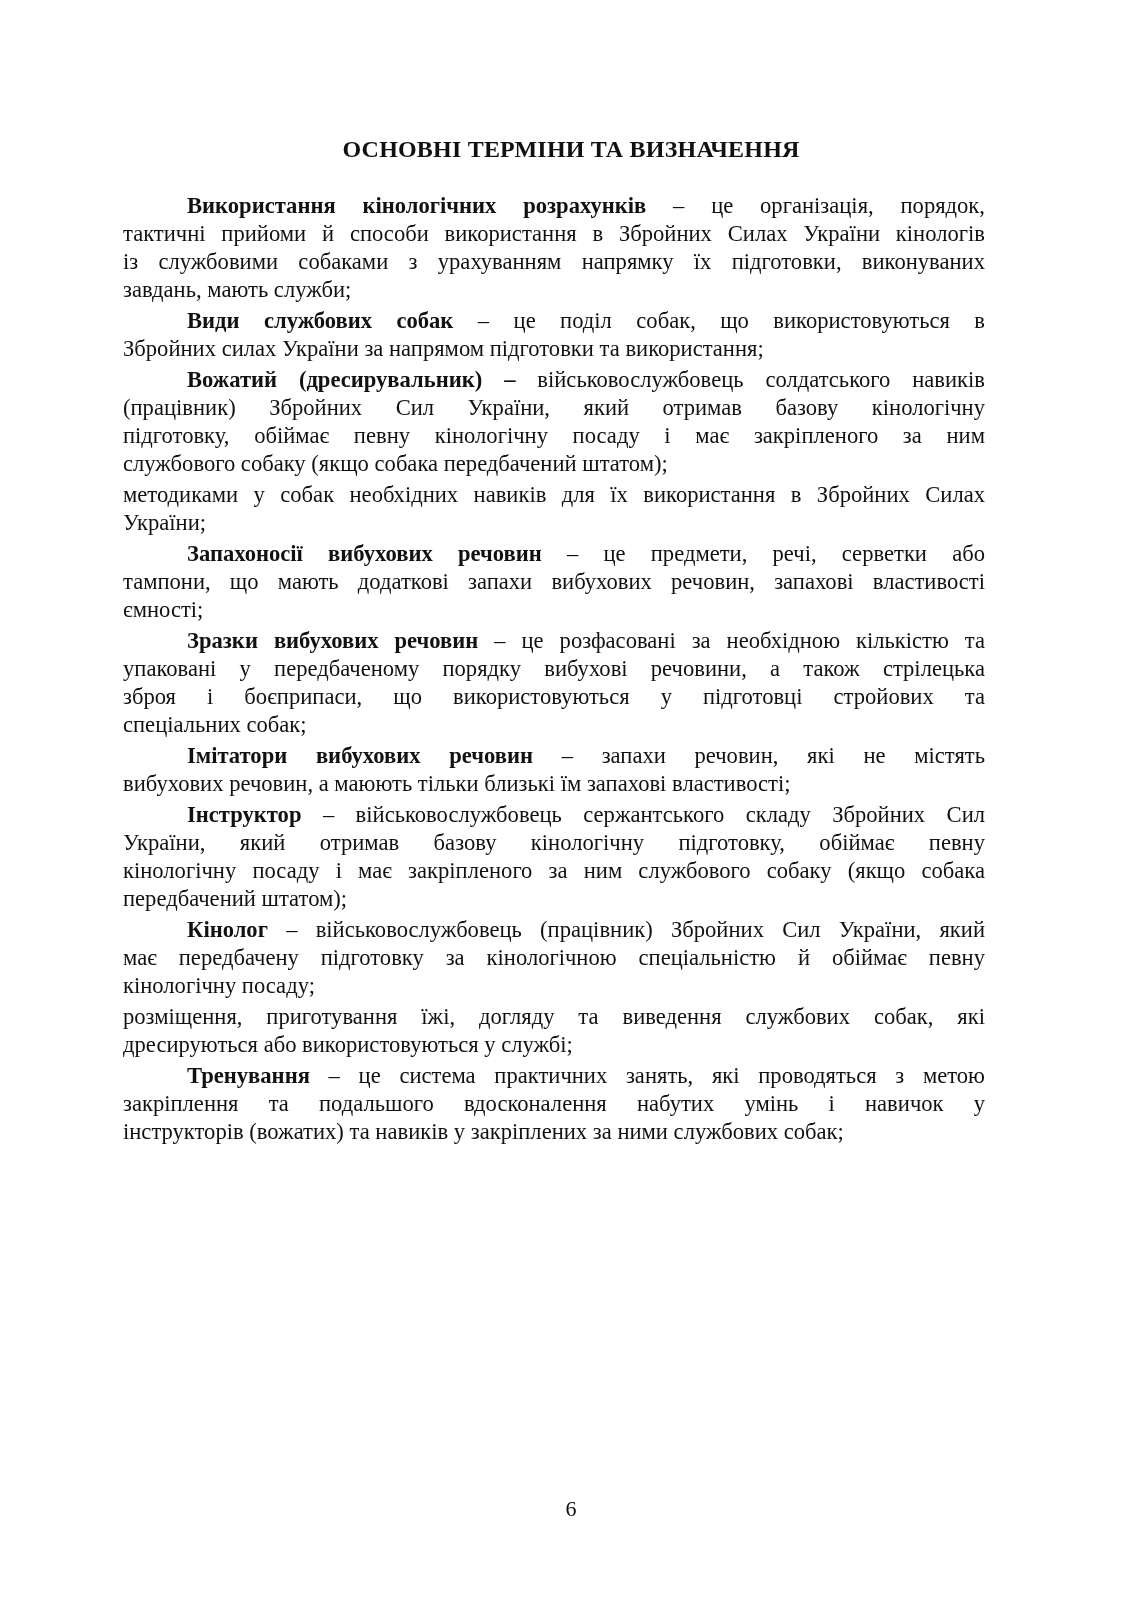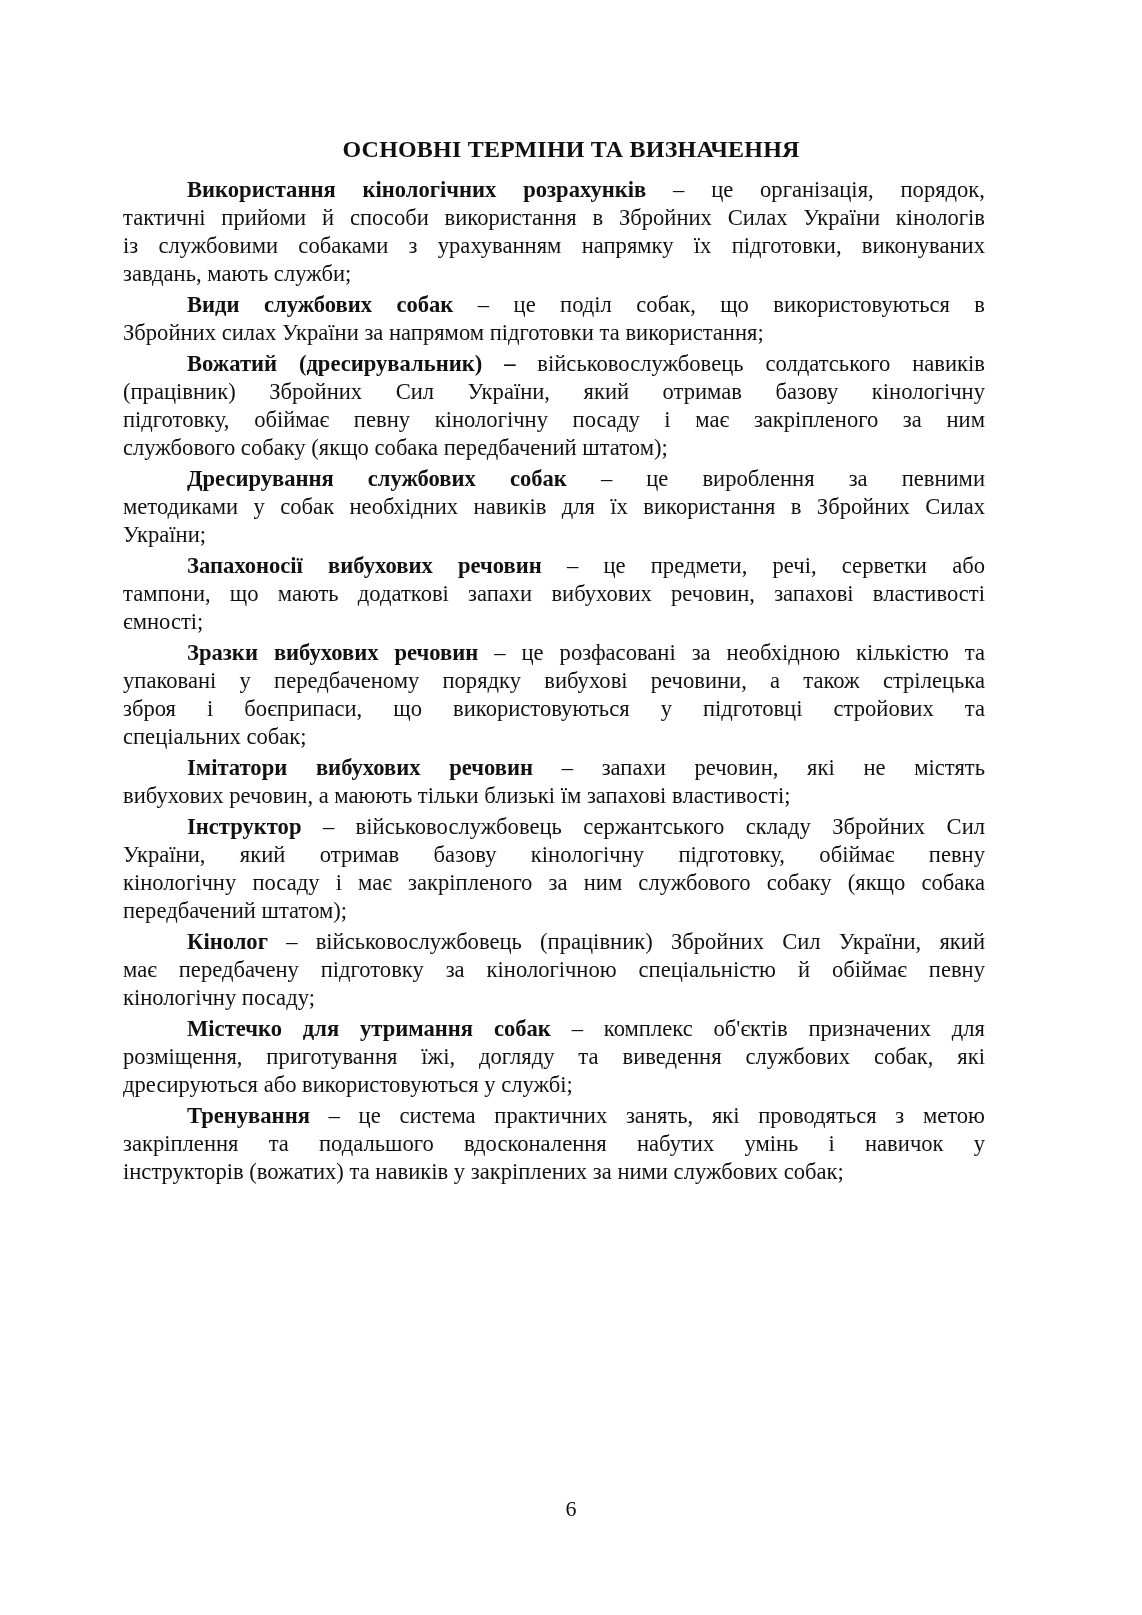--- a/index.html
+++ b/index.html
@@ -29,21 +29,21 @@
     width: 1142px;
     text-align: center;
     font-weight: bold;
     font-size: 24px;
     letter-spacing: 0.2px;
     margin: 0;
   }
   .body {
     position: absolute;
     left: 123px;
-    top: 176px;
+    top: 192px;
     width: 862px;
   }
   .para {
     margin: 0 0 3px 0;
   }
   .line {
     display: block;
     font-size: 22.6px;
     line-height: 28px;
     height: 28px;
@@ -93,21 +93,20 @@
     </div>
 
     <div class="para">
       <span class="line first"><span class="term">Вожатий (дресирувальник) –</span><span> військовослужбовець солдатського навиків</span></span>
       <span class="line">(працівник) Збройних Сил України, який отримав базову кінологічну</span>
       <span class="line">підготовку, обіймає певну кінологічну посаду і має закріпленого за ним</span>
       <span class="line last">службового собаку (якщо собака передбачений штатом);</span>
     </div>
 
     <div class="para">
-      <span class="line first"><span class="term">Дресирування службових собак</span><span> – це вироблення за певними</span></span>
       <span class="line">методиками у собак необхідних навиків для їх використання в Збройних Силах</span>
       <span class="line last">України;</span>
     </div>
 
     <div class="para">
       <span class="line first"><span class="term">Запахоносії вибухових речовин</span><span> – це предмети, речі, серветки або</span></span>
       <span class="line">тампони, що мають додаткові запахи вибухових речовин, запахові властивості</span>
       <span class="line last">ємності;</span>
     </div>
 
@@ -130,21 +129,20 @@
       <span class="line last">передбачений штатом);</span>
     </div>
 
     <div class="para">
       <span class="line first"><span class="term">Кінолог</span><span> – військовослужбовець (працівник) Збройних Сил України, який</span></span>
       <span class="line">має передбачену підготовку за кінологічною спеціальністю й обіймає певну</span>
       <span class="line last">кінологічну посаду;</span>
     </div>
 
     <div class="para">
-      <span class="line first"><span class="term">Містечко для утримання собак</span><span> – комплекс об'єктів призначених для</span></span>
       <span class="line">розміщення, приготування їжі, догляду та виведення службових собак, які</span>
       <span class="line last">дресируються або використовуються у службі;</span>
     </div>
 
     <div class="para">
       <span class="line first"><span class="term">Тренування</span><span> – це система практичних занять, які проводяться з метою</span></span>
       <span class="line">закріплення та подальшого вдосконалення набутих умінь і навичок у</span>
       <span class="line last">інструкторів (вожатих) та навиків у закріплених за ними службових собак;</span>
     </div>
 

